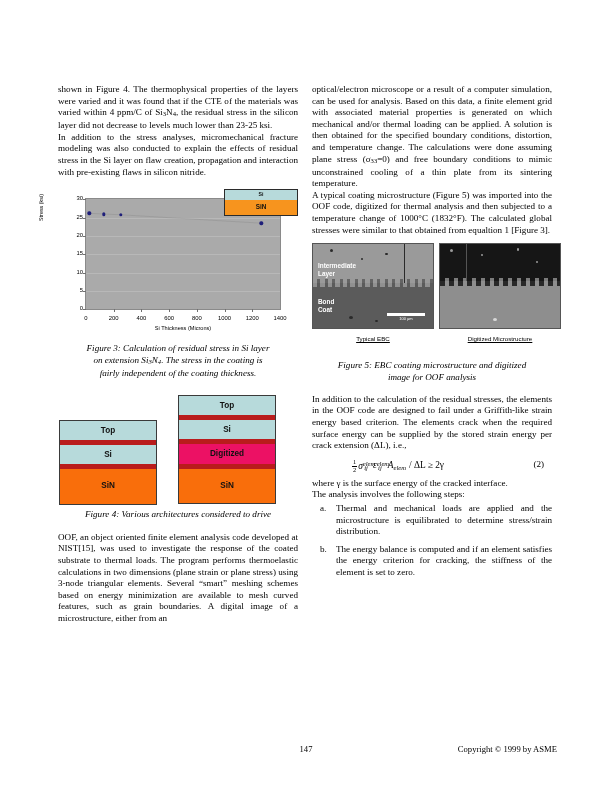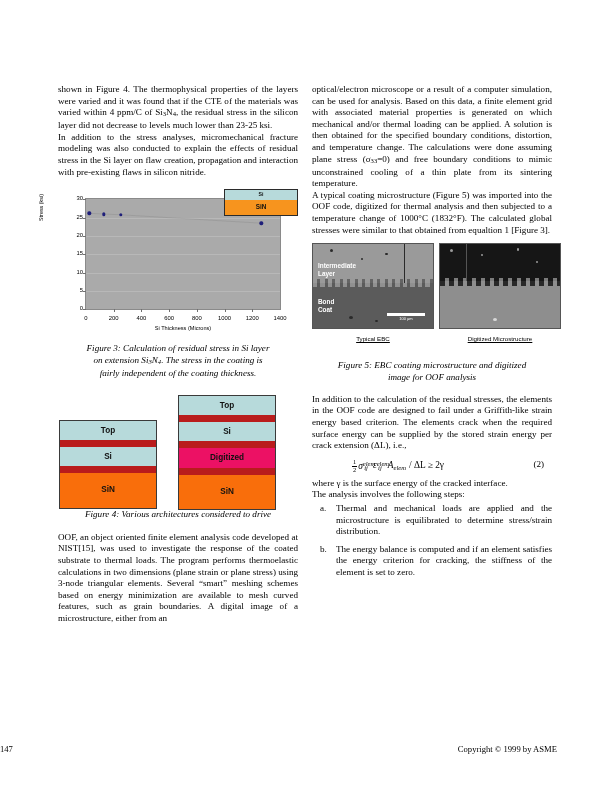--- a/index.html
+++ b/index.html
@@ -169,21 +169,21 @@
     box-sizing: border-box;
   }
   .stack-a { left: 5px; top: 26px; }
   .stack-b { left: 124px; top: 1px; }
   .layer {
     font-family: "Liberation Sans", sans-serif;
     font-weight: bold;
     font-size: 8.2px;
     color: #111;
     text-align: center;
-    border-bottom: 7px solid #b91c1c;
+    border-bottom: 5px solid #b91c1c;
     line-height: 1;
   }
   .layer:last-child { border-bottom: none; }
   .layer-top { background: #b7dadb; padding: 5.5px 0; }
   .layer-si { background: #b7dadb; padding: 5.5px 0; }
   .layer-inter { background: #ec1164; padding: 5.5px 0; }
   .layer-sin { background: #f96e0b; padding: 13px 0; }
 
   
   .fig5-wrap {
@@ -341,20 +341,21 @@
     left: 0;
     top: 744px;
     width: 612px;
     height: 14px;
     font-size: 8.6px;
   }
   .page-num {
     position: absolute;
     left: 0;
     width: 612px;
+    text-align: center;
   }
   .copyright {
     position: absolute;
     right: 55px;
     top: 0;
   }
 </style>
 </head>
 <body>
 

